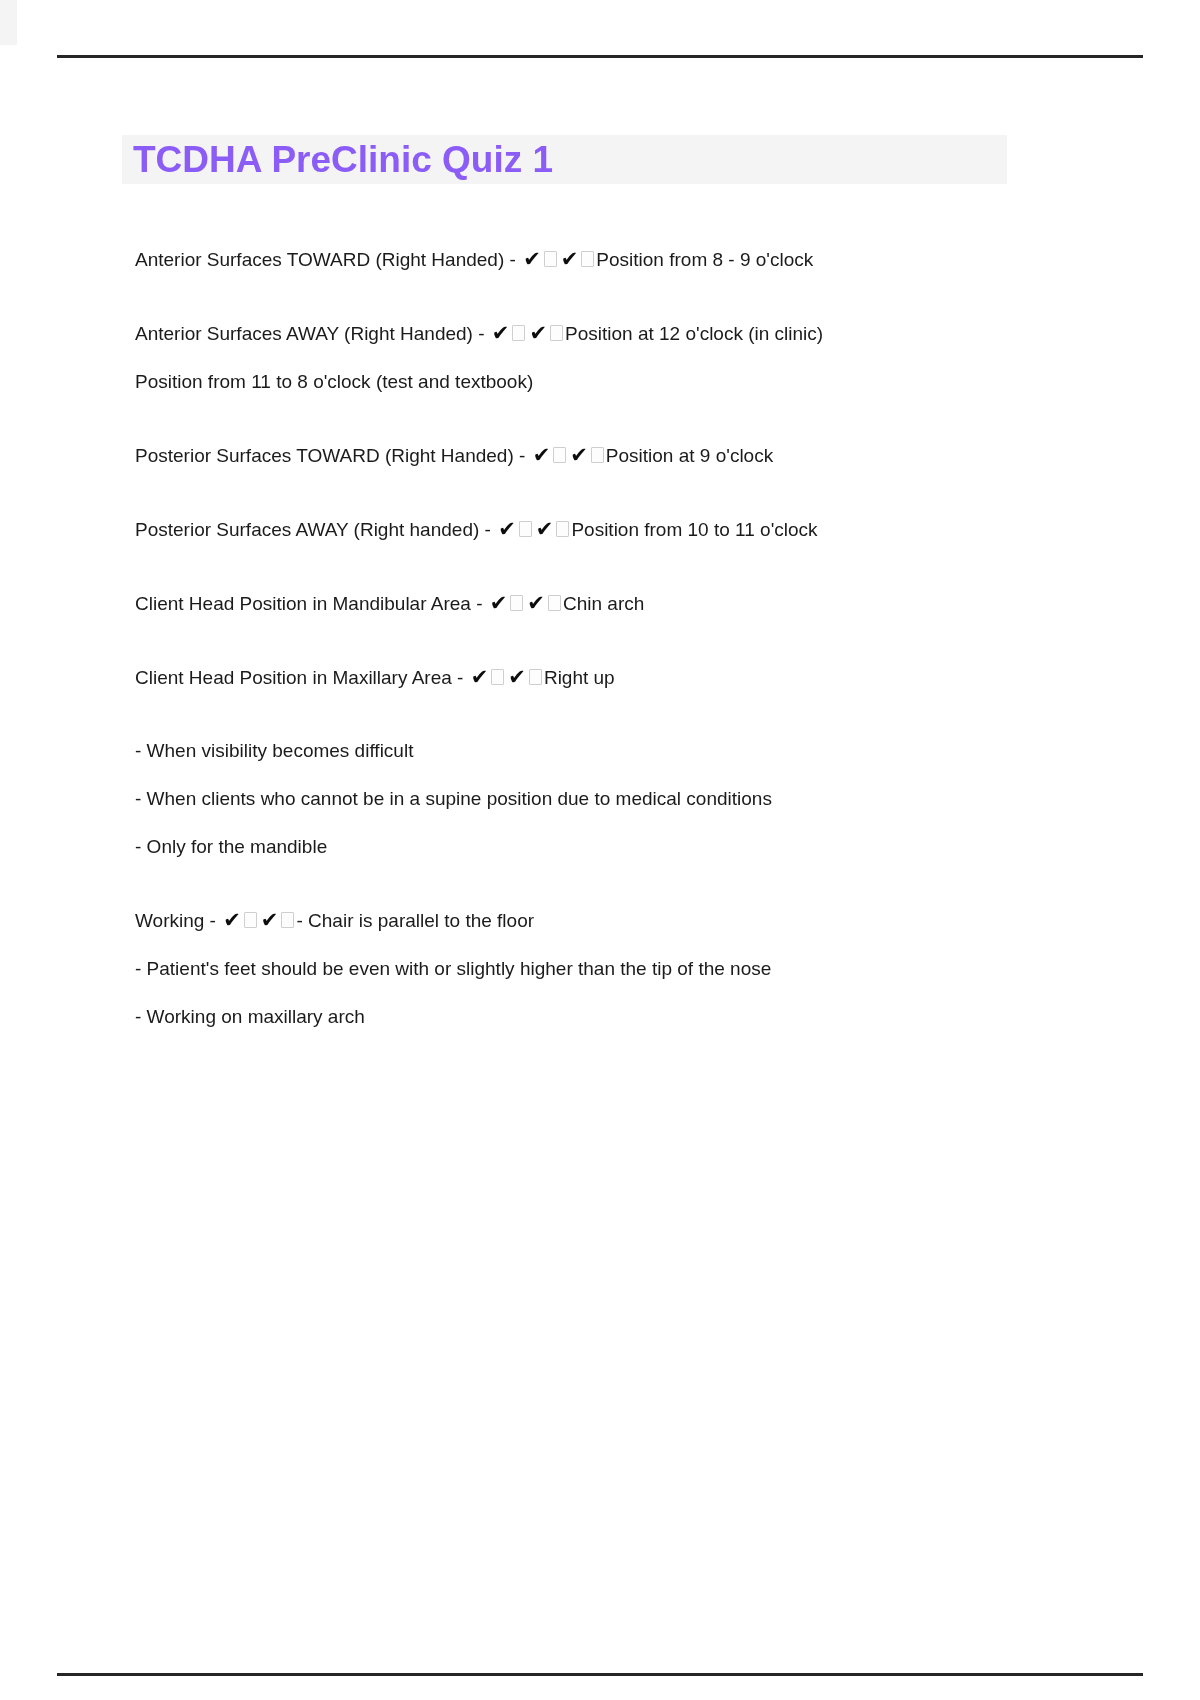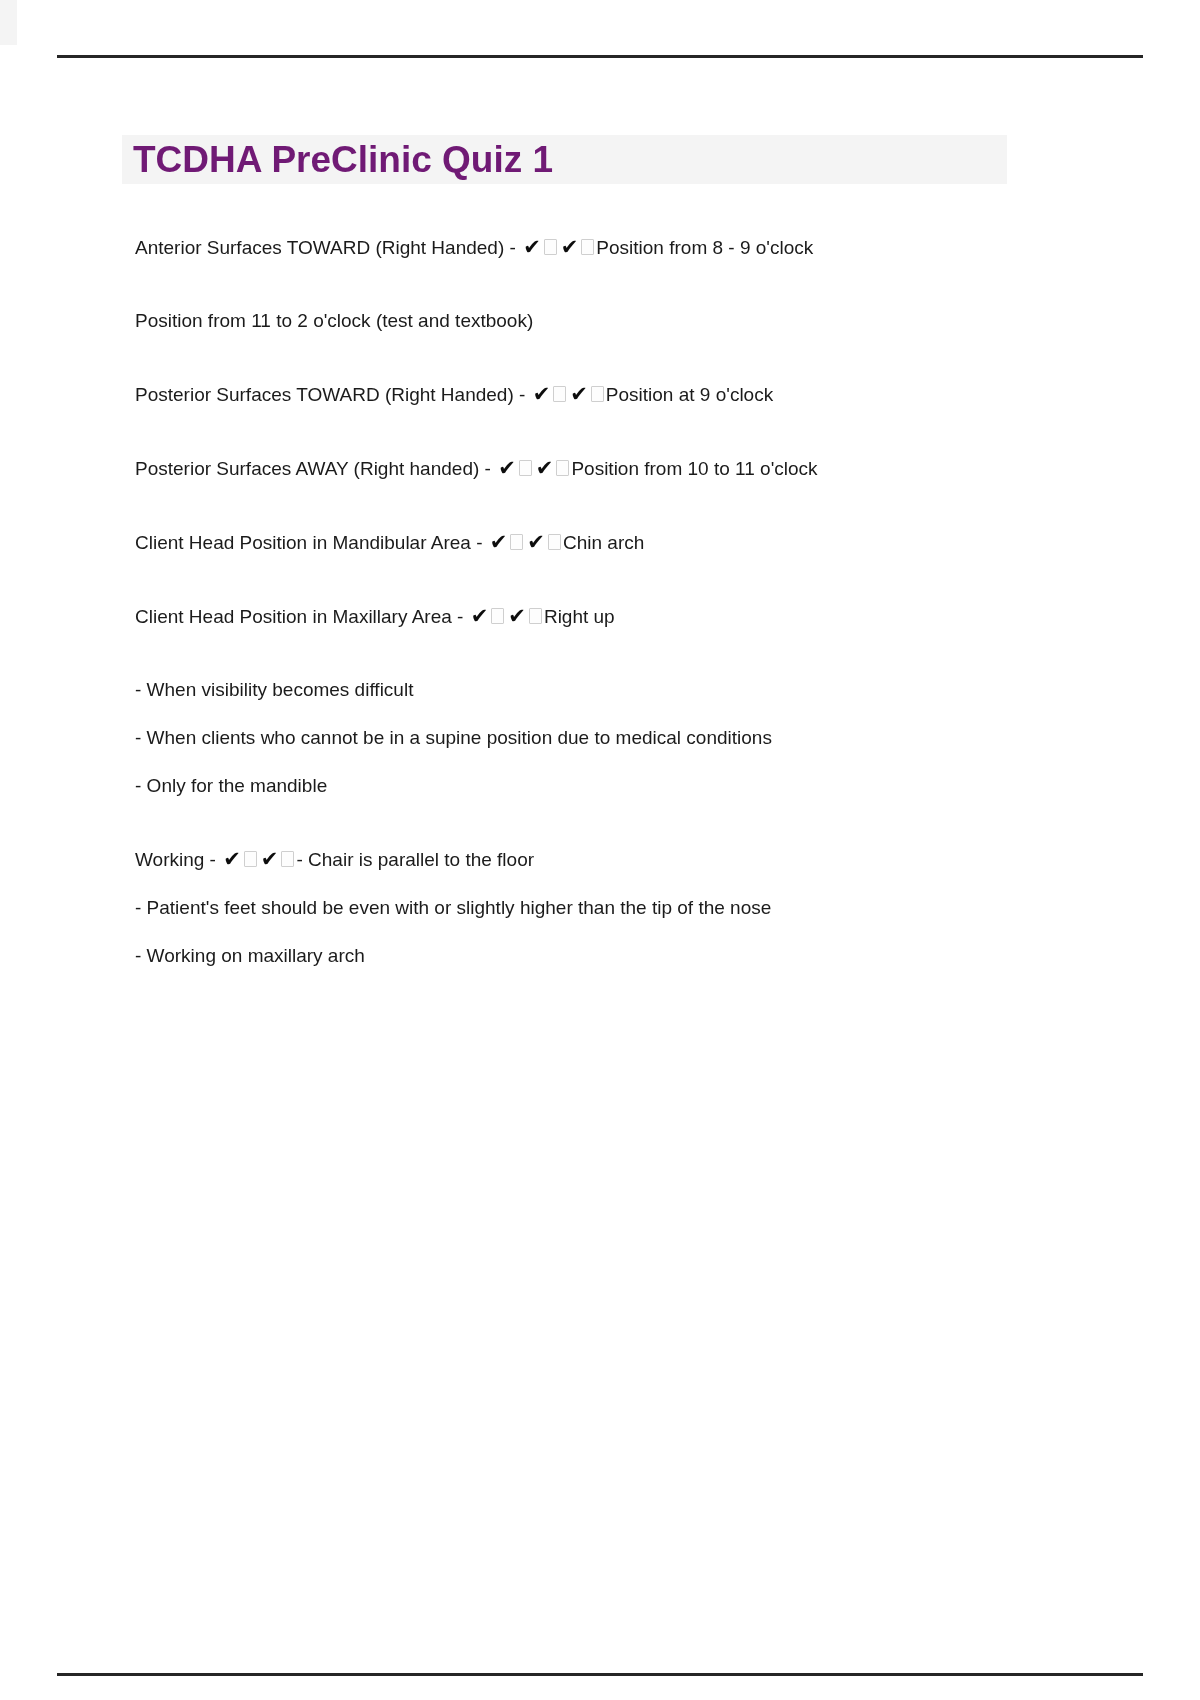--- a/index.html
+++ b/index.html
@@ -34,30 +34,30 @@
     height: 49px;
     background: #f4f4f4;
     display: flex;
     align-items: center;
   }
   .title-band h1 {
     margin: 0 0 0 11px;
     font-size: 37px;
     font-weight: 700;
     letter-spacing: 0px;
-    color: #701a75;
+    color: #8b5cf6;
     font-family: "Liberation Sans", sans-serif;
   }
   .content {
     position: absolute;
     left: 135px;
     top: 234px;
     width: 960px;
   }
-  .qa-item { margin: 0 0 47px 0; }
+  .qa-item { margin: 12px 0 47px 0; }
   .line {
     margin: 0 0 22px 0;
     font-size: 19px;
     line-height: 26px;
     color: #1b1b1b;
     white-space: nowrap;
   }
   .check {
     font-family: "DejaVu Sans", "Liberation Sans", sans-serif;
     font-weight: 700;
@@ -88,22 +88,23 @@
   <div class="title-band">
     <h1>TCDHA PreClinic Quiz 1</h1>
   </div>
 
   <div class="content">
       <div class="qa-item">
     <p class="line"><span>Anterior Surfaces TOWARD (Right Handed) - </span><span class="check">✔</span><span class="box"></span><span class="check">✔</span><span class="box"></span><span>Position from 8 - 9 o'clock</span></p>
     <div></div>
   </div>
       <div class="qa-item">
+    <p class="line"><span>Anterior Surfaces AWAY (Right Handed) - </span><span class="check">✔</span><span class="box"></span><span class="check">✔</span><span class="box"></span><span>Position at 12 o'clock (in clinic)</span></p>
     <div>
-          <p class="line">Position from 11 to 2 o'clock (test and textbook)</p>
+          <p class="line">Position from 11 to 8 o'clock (test and textbook)</p>
         </div>
   </div>
       <div class="qa-item">
     <p class="line"><span>Posterior Surfaces TOWARD (Right Handed) - </span><span class="check">✔</span><span class="box"></span><span class="check">✔</span><span class="box"></span><span>Position at 9 o'clock</span></p>
     <div></div>
   </div>
       <div class="qa-item">
     <p class="line"><span>Posterior Surfaces AWAY (Right handed) - </span><span class="check">✔</span><span class="box"></span><span class="check">✔</span><span class="box"></span><span>Position from 10 to 11 o'clock</span></p>
     <div></div>
   </div>

